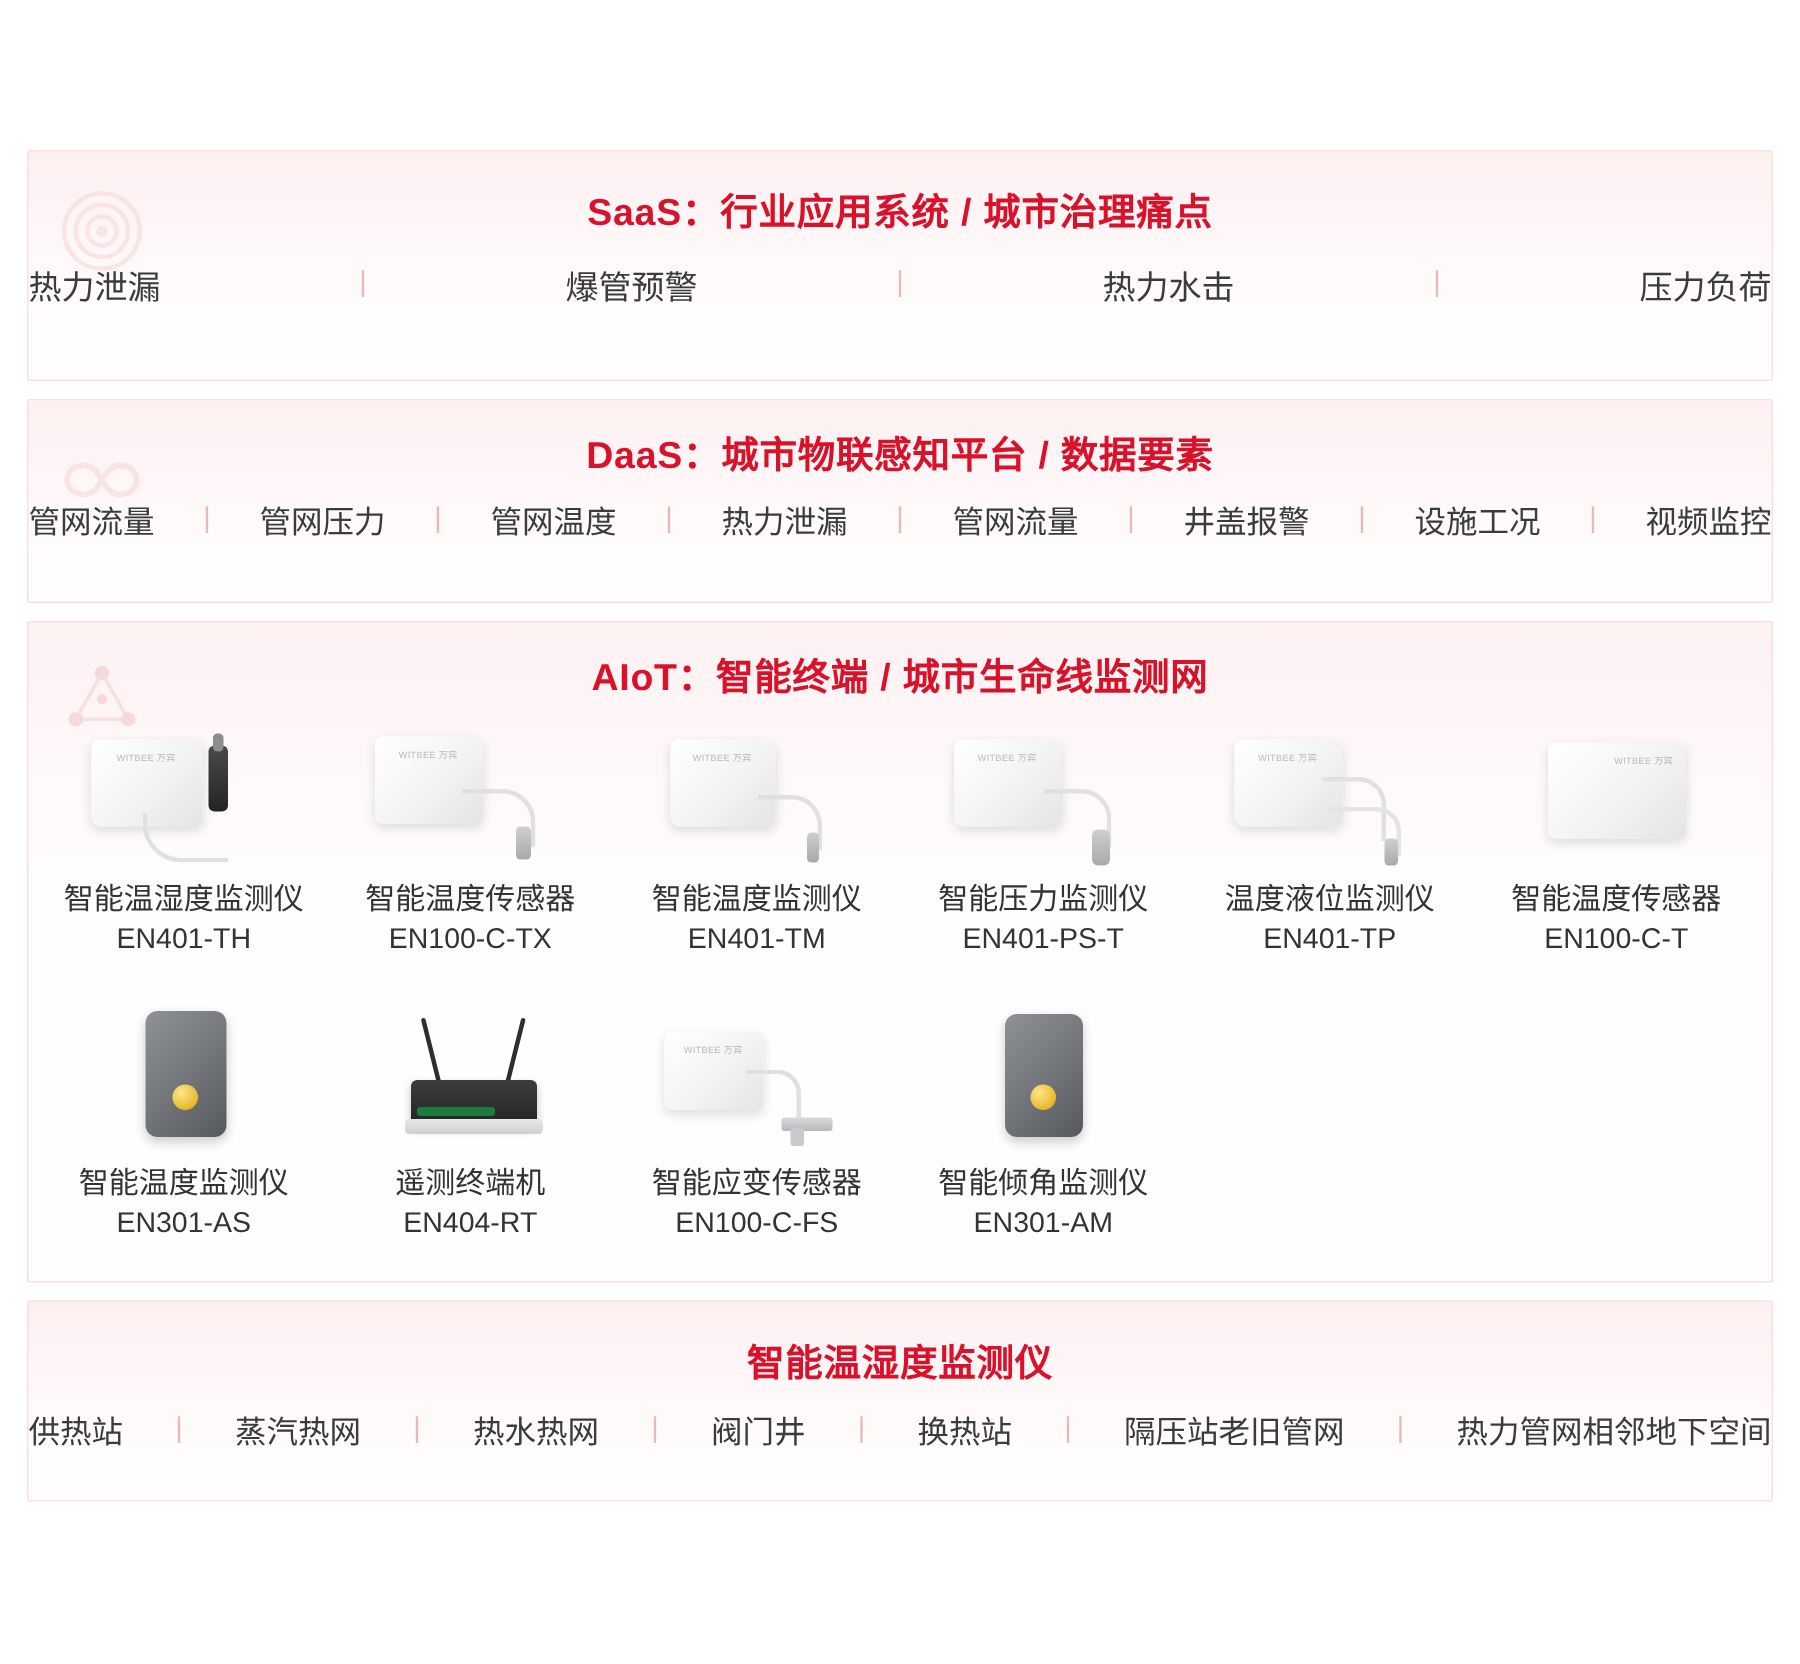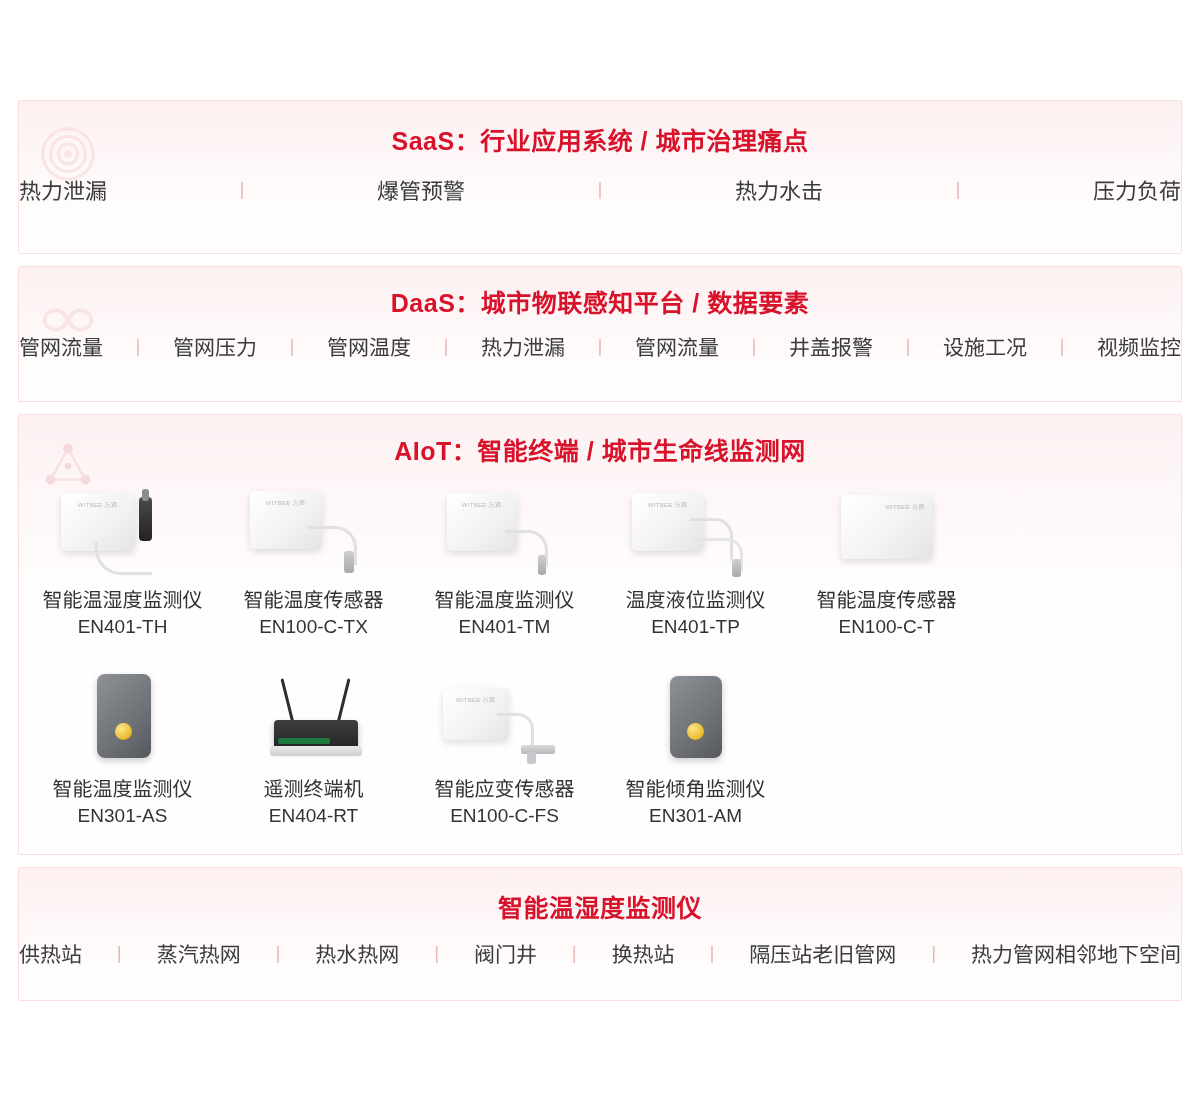--- a/index.html
+++ b/index.html
@@ -283,20 +283,31 @@
           <div class="box-white" style="position:absolute;left:22px;bottom:26px;width:70px;height:58px;">
             <div class="brandtxt">WITBEE 万宾</div>
           </div>
           <div style="position:absolute;left:80px;bottom:10px;width:40px;height:34px;border:3px solid #e0e0e2;border-bottom:none;border-left:none;border-radius:0 20px 0 0;"></div>
           <div class="probe" style="left:113px;bottom:2px;width:8px;height:20px;"></div>
         </div>
         <div class="cap">智能温度监测仪</div>
         <div class="model">EN401-TM</div>
       </div>
 
+      <div class="cell">
+        <div class="art">
+          <div class="box-white" style="position:absolute;left:20px;bottom:26px;width:72px;height:58px;">
+            <div class="brandtxt">WITBEE 万宾</div>
+          </div>
+          <div style="position:absolute;left:80px;bottom:12px;width:42px;height:36px;border:3px solid #e0e0e2;border-bottom:none;border-left:none;border-radius:0 20px 0 0;"></div>
+          <div class="probe" style="left:112px;bottom:0px;width:12px;height:24px;border-radius:4px;"></div>
+        </div>
+        <div class="cap">智能压力监测仪</div>
+        <div class="model">EN401-PS-T</div>
+      </div>
 
       <div class="cell">
         <div class="art">
           <div class="box-white" style="position:absolute;left:16px;bottom:26px;width:72px;height:58px;">
             <div class="brandtxt">WITBEE 万宾</div>
           </div>
           <div style="position:absolute;left:74px;bottom:16px;width:40px;height:40px;border:3px solid #e0e0e2;border-bottom:none;border-left:none;border-radius:0 18px 0 0;"></div>
           <div style="position:absolute;left:78px;bottom:6px;width:46px;height:30px;border:3px solid #e4e4e6;border-bottom:none;border-left:none;border-radius:0 16px 0 0;"></div>
           <div class="probe" style="left:116px;bottom:0px;width:9px;height:18px;"></div>
         </div>

